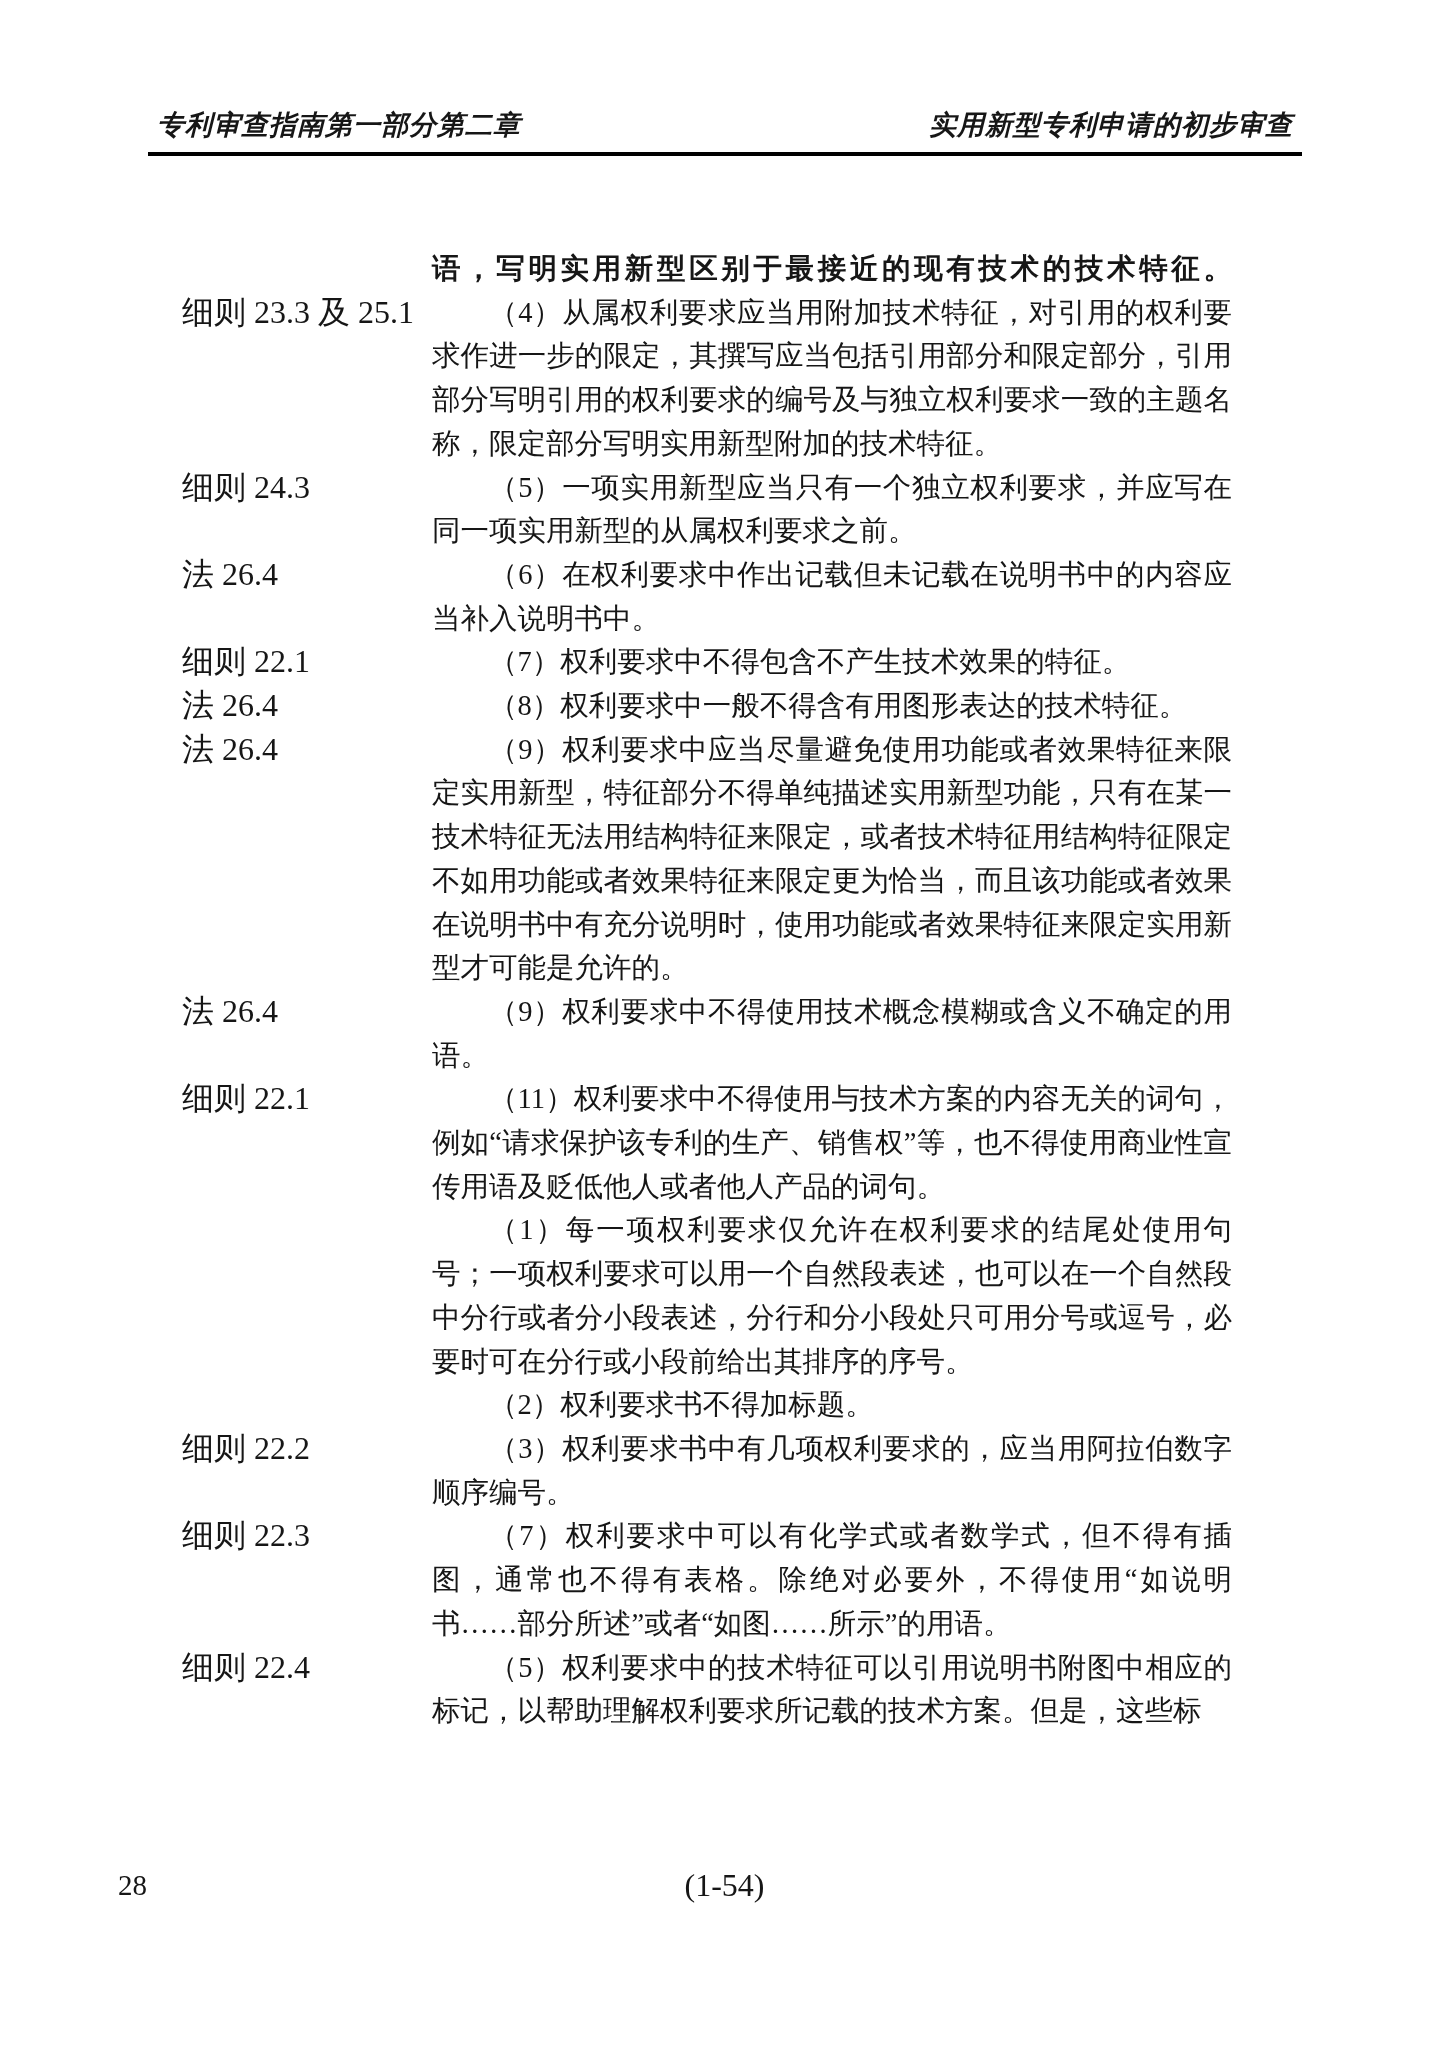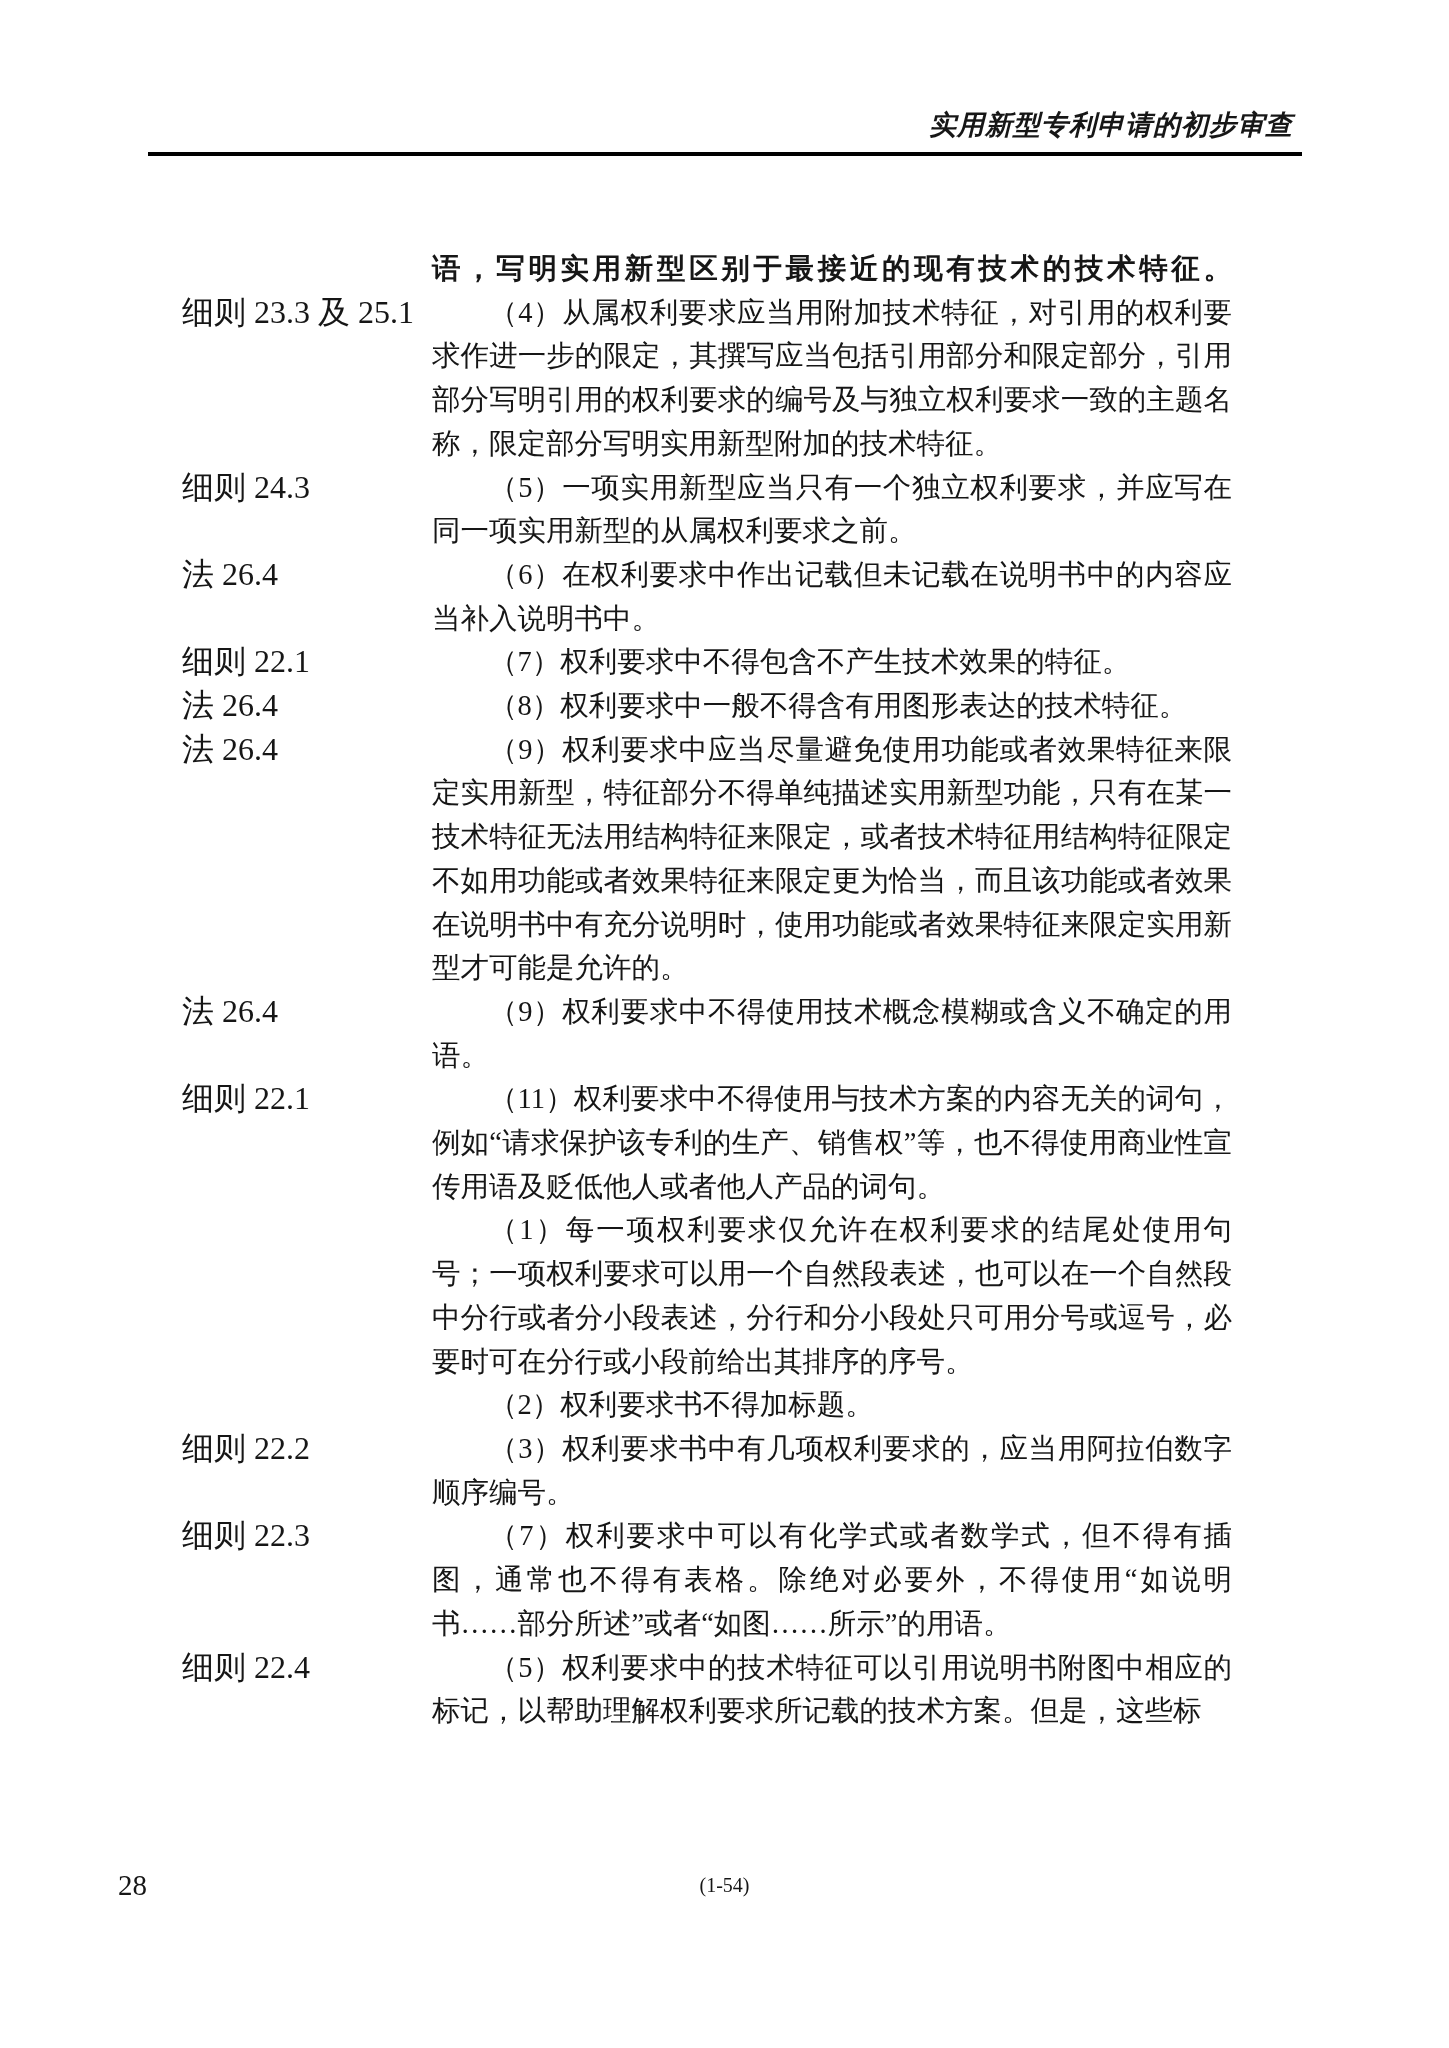--- a/index.html
+++ b/index.html
@@ -45,28 +45,29 @@
   .para.indent{text-indent:2em;}
   .para.stretch{text-align-last:justify;font-weight:bold;}
   
   .footer-pageno{
     position:absolute;left:118px;top:1868px;
     font-size:29px;line-height:34px;
   }
   .footer-center{
     position:absolute;left:0;right:0;top:1868px;
     text-align:center;
-    font-size:20px;line-height:34px;
+    font-size:32px;line-height:34px;
   }
 </style>
 </head>
 <body>
 
 <div class="page">
 
+  <div class="hdr hdr-left">专利审查指南第一部分第二章</div>
 
   <div class="hdr hdr-right">实用新型专利申请的初步审查</div>
 
   <div class="hdr-rule"></div>
 
   <div class="body-rows">
       <div class="row">
         <div class="mlabel"></div>
         <div class="para stretch">语，写明实用新型区别于最接近的现有技术的技术特征。</div>
       </div>

